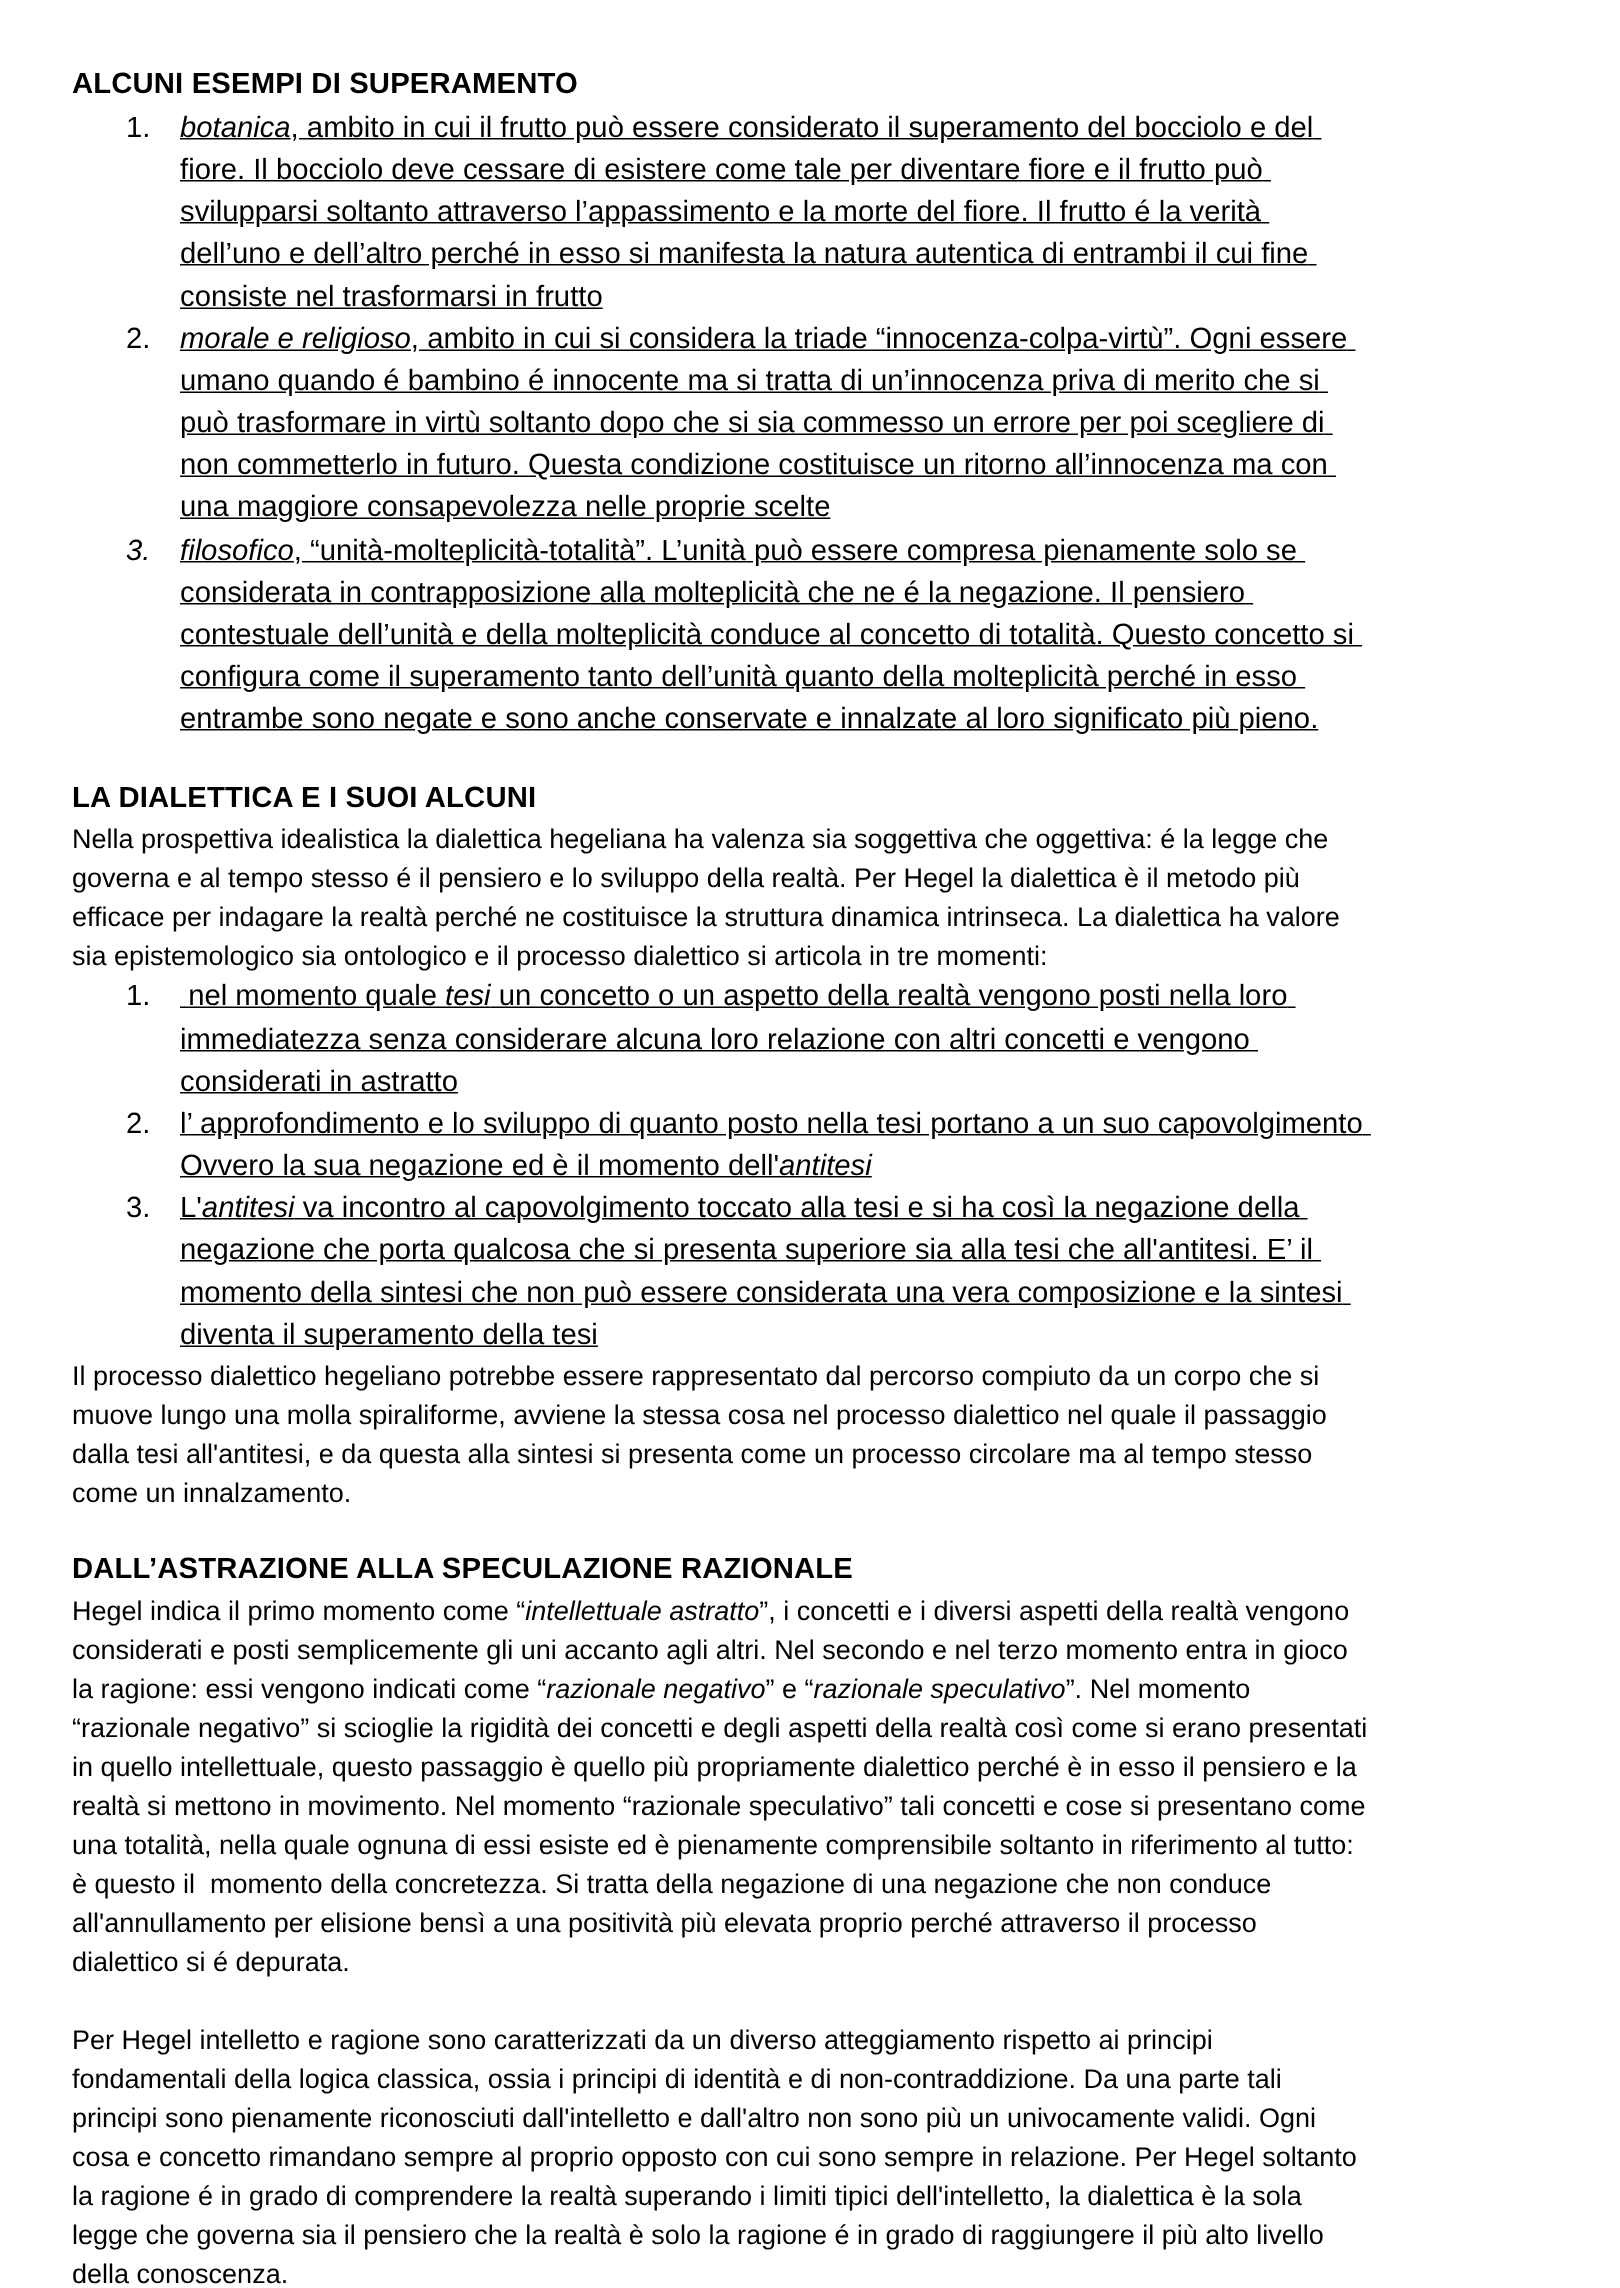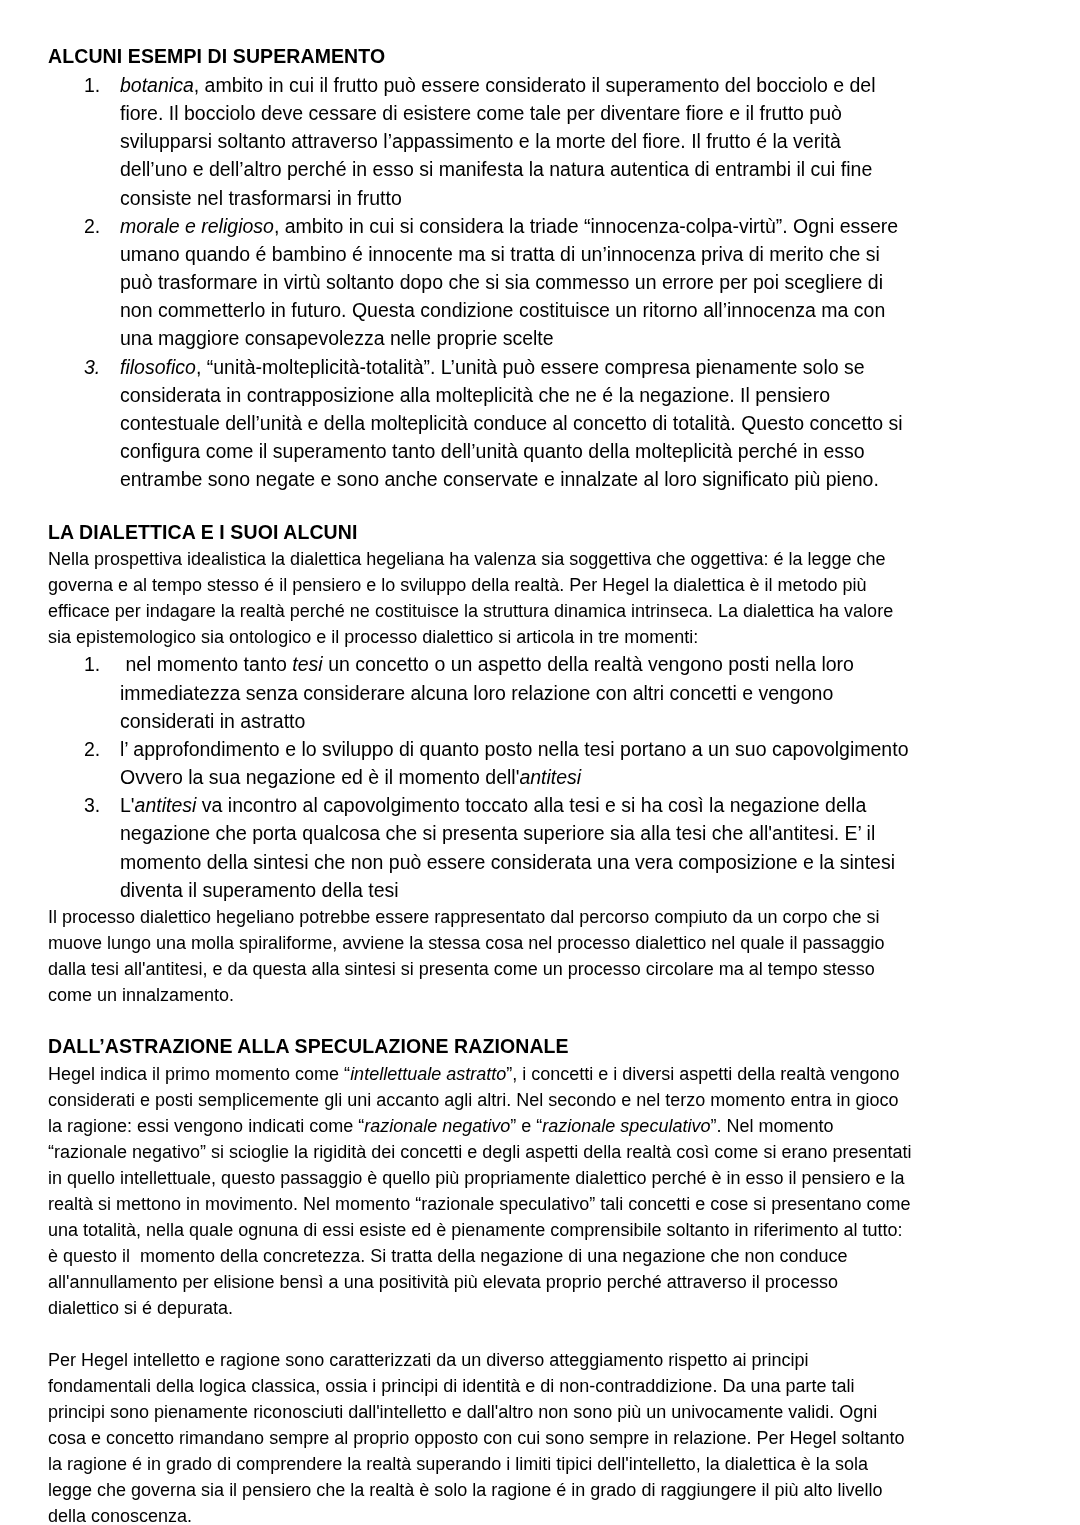--- a/index.html
+++ b/index.html
@@ -40,20 +40,21 @@
     line-height: 1.445;
     margin: 0;
     text-align: left;
     white-space: pre-wrap;
   }
   ol.num-list {
     list-style: none;
     margin: 0;
     padding: 0;
     counter-reset: itm;
+    text-decoration: underline;
   }
   ol.num-list > li {
     position: relative;
     counter-increment: itm;
     font-size: 19.5px;
     line-height: 1.445;
     padding-left: 72px;
     margin: 0;
     white-space: pre-wrap;
   }
@@ -85,21 +86,21 @@
       <li><em class="it">botanica</em><span>, </span><span>ambito in cui il frutto può essere considerato il superamento del bocciolo e del fiore. Il bocciolo deve cessare di esistere come tale per diventare fiore e il frutto può svilupparsi soltanto attraverso l’appassimento e la morte del fiore. Il frutto é la verità dell’uno e dell’altro perché in esso si manifesta la natura autentica di entrambi il cui fine consiste nel trasformarsi in frutto</span></li>
       <li><em class="it">morale e religioso</em><span>, </span><span>ambito in cui si considera la triade “innocenza-colpa-virtù”. Ogni essere umano quando é bambino é innocente ma si tratta di un’innocenza priva di merito che si può trasformare in virtù soltanto dopo che si sia commesso un errore per poi scegliere di non commetterlo in futuro. Questa condizione costituisce un ritorno all’innocenza ma con una maggiore consapevolezza nelle proprie scelte</span></li>
       <li class="italic-marker"><em class="it">filosofico</em><span>, </span><span>“unità-molteplicità-totalità”. L’unità può essere compresa pienamente solo se considerata in contrapposizione alla molteplicità che ne é la negazione. Il pensiero contestuale dell’unità e della molteplicità conduce al concetto di totalità. Questo concetto si configura come il superamento tanto dell’unità quanto della molteplicità perché in esso entrambe sono negate e sono anche conservate e innalzate al loro significato più pieno.</span></li>
     </ol>
   </section>
 
   <section class="doc-section">
     <h2 class="section-heading">LA DIALETTICA E I SUOI ALCUNI</h2>
     <p class="body-text">Nella prospettiva idealistica la dialettica hegeliana ha valenza sia soggettiva che oggettiva: é la legge che governa e al tempo stesso é il pensiero e lo sviluppo della realtà. Per Hegel la dialettica è il metodo più efficace per indagare la realtà perché ne costituisce la struttura dinamica intrinseca. La dialettica ha valore sia epistemologico sia ontologico e il processo dialettico si articola in tre momenti:</p>
     <ol class="num-list">
-      <li><span> nel momento tanto </span><em class="it">tesi</em><span> un concetto o un aspetto della realtà vengono posti nella loro immediatezza senza considerare alcuna loro relazione con altri concetti e vengono considerati in astratto</span></li>
+      <li><span> nel momento quale </span><em class="it">tesi</em><span> un concetto o un aspetto della realtà vengono posti nella loro immediatezza senza considerare alcuna loro relazione con altri concetti e vengono considerati in astratto</span></li>
       <li><span>l’ approfondimento e lo sviluppo di quanto posto nella tesi portano a un suo capovolgimento Ovvero la sua negazione ed è il momento dell'</span><em class="it">antitesi</em><span></span></li>
       <li><span>L'</span><em class="it">antitesi</em><span> va incontro al capovolgimento toccato alla tesi e si ha così la negazione della negazione che porta qualcosa che si presenta superiore sia alla tesi che all'antitesi. E’ il momento della sintesi che non può essere considerata una vera composizione e la sintesi diventa il superamento della tesi</span></li>
     </ol>
     <p class="body-text">Il processo dialettico hegeliano potrebbe essere rappresentato dal percorso compiuto da un corpo che si muove lungo una molla spiraliforme, avviene la stessa cosa nel processo dialettico nel quale il passaggio dalla tesi all'antitesi, e da questa alla sintesi si presenta come un processo circolare ma al tempo stesso come un innalzamento.</p>
   </section>
 
   <section class="doc-section">
     <h2 class="section-heading">DALL’ASTRAZIONE ALLA SPECULAZIONE RAZIONALE</h2>
     <p class="body-text"><span>Hegel indica il primo momento come “</span><em class="it">intellettuale astratto</em><span>”, i concetti e i diversi aspetti della realtà vengono considerati e posti semplicemente gli uni accanto agli altri. Nel secondo e nel terzo momento entra in gioco la ragione: essi vengono indicati come “</span><em class="it">razionale negativo</em><span>” e “</span><em class="it">razionale speculativo</em><span>”. Nel momento “razionale negativo” si scioglie la rigidità dei concetti e degli aspetti della realtà così come si erano presentati in quello intellettuale, questo passaggio è quello più propriamente dialettico perché è in esso il pensiero e la realtà si mettono in movimento. Nel momento “razionale speculativo” tali concetti e cose si presentano come una totalità, nella quale ognuna di essi esiste ed è pienamente comprensibile soltanto in riferimento al tutto: è questo il  momento della concretezza. Si tratta della negazione di una negazione che non conduce all'annullamento per elisione bensì a una positività più elevata proprio perché attraverso il processo dialettico si é depurata.</span></p>
   </section>

